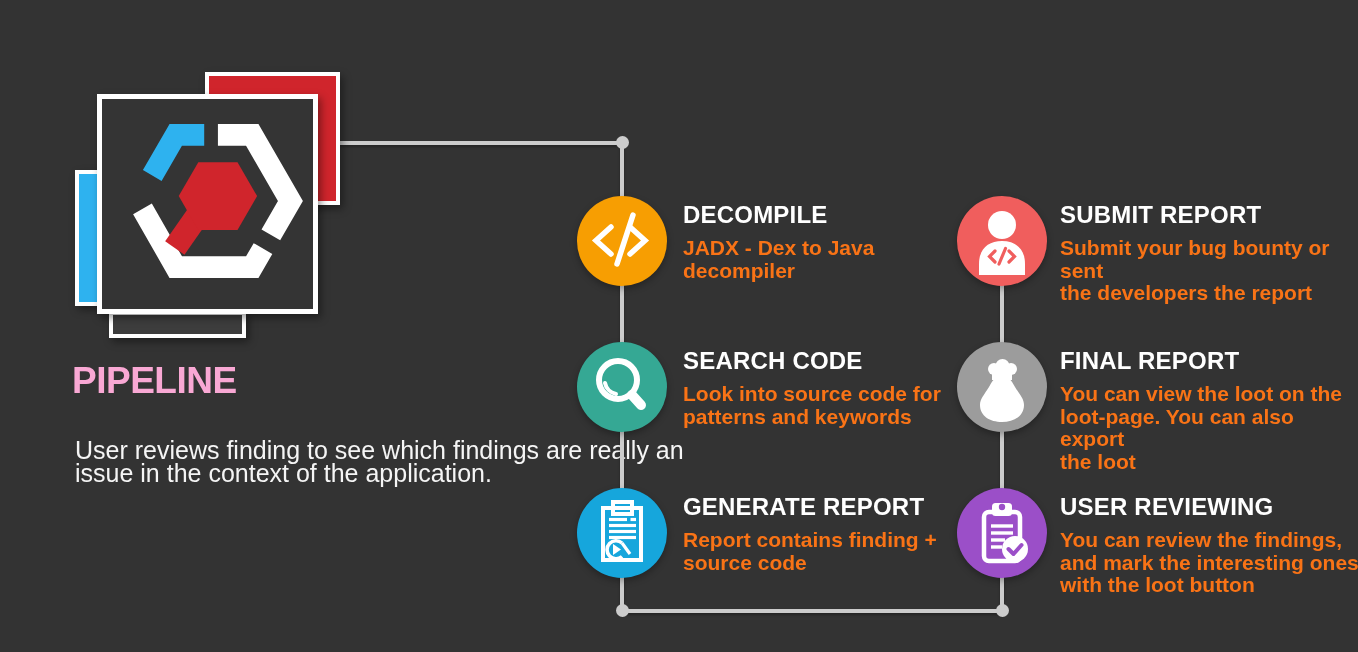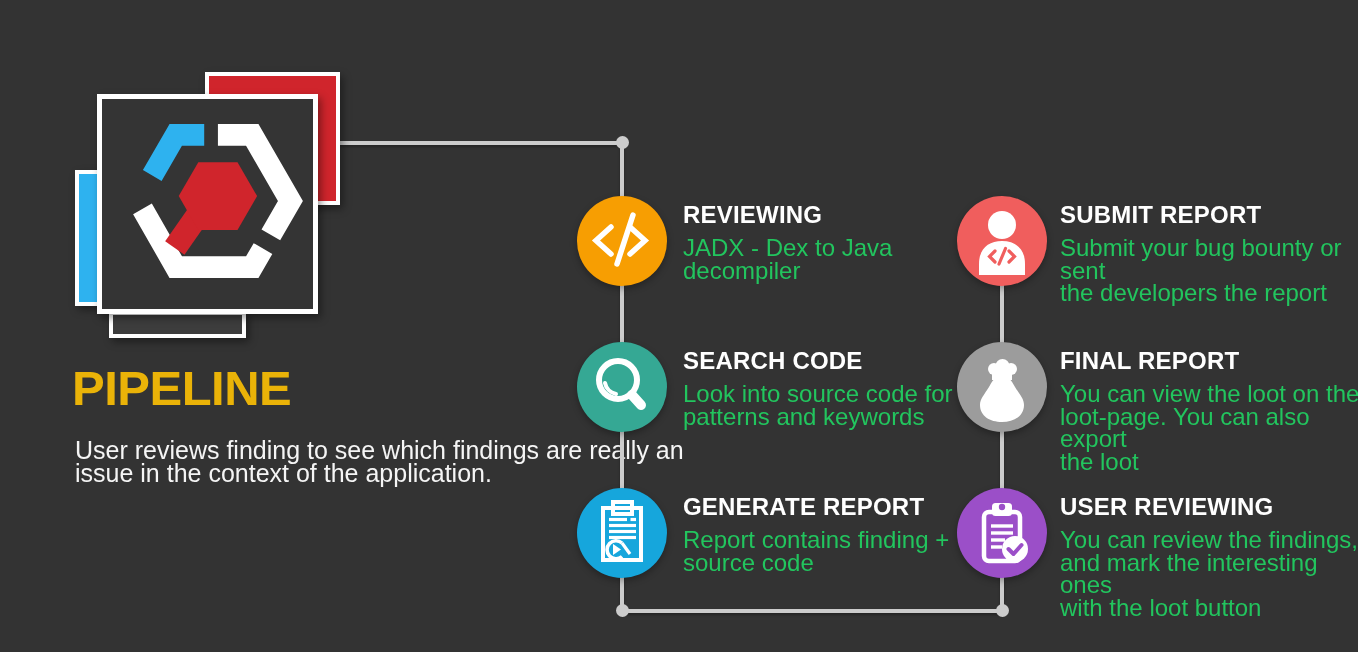--- a/index.html
+++ b/index.html
@@ -15,21 +15,21 @@
   .logo-piece { position: absolute; border: 4px solid #fff; box-shadow: 3px 4px 8px rgba(0,0,0,0.40); }
   .logo-red    { left:205px; top:72px;  width:135px; height:133px; z-index:1; }
   .logo-cyan   { left:75px;  top:170px; width:26px;  height:136px; z-index:1; }
   .logo-base   { left:109px; top:311px; width:137px; height:27px;  z-index:1; }
   .logo-main   { left:97px;  top:94px;  width:221px; height:220px; z-index:2;
                  border-width:5px; background:#343434; }
   .logo-main svg { position:absolute; left:14px; top:4px; }
   
   .pipeline-title {
     position:absolute; left:72px; top:360px;
-    font-size:49px; font-weight:700; color:#eab308; letter-spacing:-0.5px;
+    font-size:37px; font-weight:700; color:#f9a8d4; letter-spacing:-0.5px;
   }
   .pipeline-subtitle {
     position:absolute; left:75px; top:439px;
     font-size:25px; line-height:22.5px; color:#F5F5F5; white-space:pre-line;
   }
   
   .line { position:absolute; z-index:1; box-shadow:0 2px 3px rgba(0,0,0,0.30); }
   .line-top     { left:339px; top:141px; width:285px; height:4px; }
   .line-vleft   { left:620px; top:141px; width:4px; height:472px; }
   .line-bottom  { left:620px; top:609px; width:384px; height:4px; }
@@ -49,21 +49,21 @@
   .col-right { left:957px; }
   .row-1 { top:196px; } .row-2 { top:342px; } .row-3 { top:488px; }
   .step-text { position:absolute; z-index:2; }
   .tcol-left  { left:683px; width:280px; }
   .tcol-right { left:1060px; width:300px; }
   .trow-1 { top:201px; } .trow-2 { top:347px; } .trow-3 { top:493px; }
   .step-title {
     font-size:24px; font-weight:700; color:#fff; margin-bottom:8px; letter-spacing:0.2px;
   }
   .step-desc {
-    font-size:24px; line-height:22.5px; color:#22c55e; white-space:pre-line;
+    font-size:21px; line-height:22.5px; color:#f97316; white-space:pre-line;font-weight:bold;
   }
 </style>
 </head>
 <body>
 
 <div class="canvas">
 
   <div class="line line-top" style="background-color: rgb(204, 204, 204); color: rgb(204, 204, 204);"></div>
   <div class="line line-vleft" style="background-color: rgb(204, 204, 204); color: rgb(204, 204, 204);"></div>
   <div class="line line-bottom" style="background-color: rgb(204, 204, 204); color: rgb(204, 204, 204);"></div>
@@ -147,21 +147,21 @@
       <line x1="34" y1="38" x2="56" y2="38" stroke="#fff" stroke-width="3.4"></line>
       <line x1="34" y1="45" x2="56" y2="45" stroke="#fff" stroke-width="3.4"></line>
       <line x1="34" y1="52" x2="48" y2="52" stroke="#fff" stroke-width="3.4"></line>
       <line x1="34" y1="59" x2="45" y2="59" stroke="#fff" stroke-width="3.4"></line>
       <circle cx="58" cy="61" r="13" fill="#fff"></circle>
       <polyline points="51.5,61 56.5,66 64.5,57" fill="none" stroke="currentColor" stroke-width="4" stroke-linecap="round" stroke-linejoin="round"></polyline>
     </svg>
   </div>
 
   <div class="step-text tcol-left trow-1">
-    <div class="step-title">REVIEWING</div>
+    <div class="step-title">DECOMPILE</div>
     <div class="step-desc">JADX - Dex to Java decompiler</div>
   </div>
   <div class="step-text tcol-left trow-3">
     <div class="step-title">GENERATE REPORT</div>
     <div class="step-desc">Report contains finding +
 source code</div>
   </div>
   <div class="step-text tcol-left trow-2">
     <div class="step-title">SEARCH CODE</div>
     <div class="step-desc">Look into source code for

